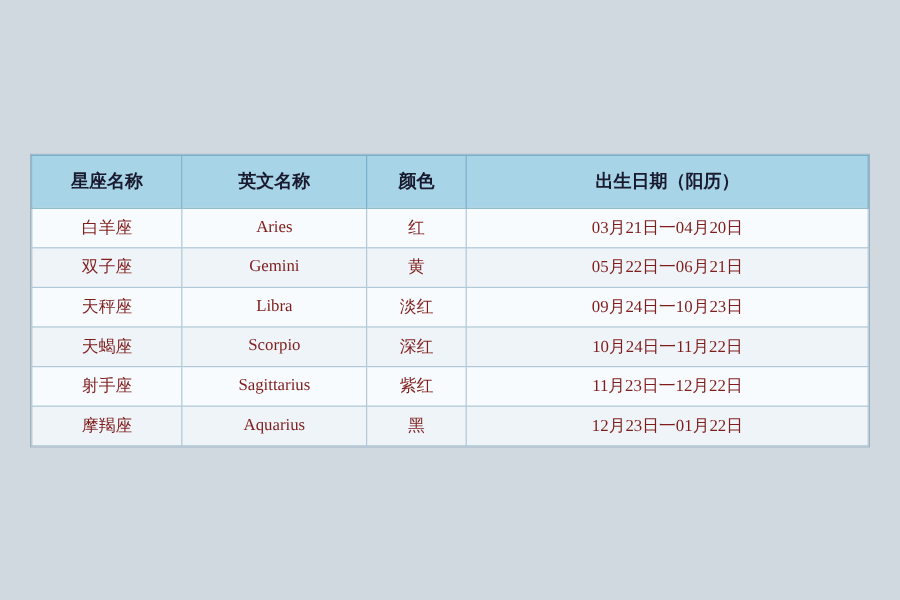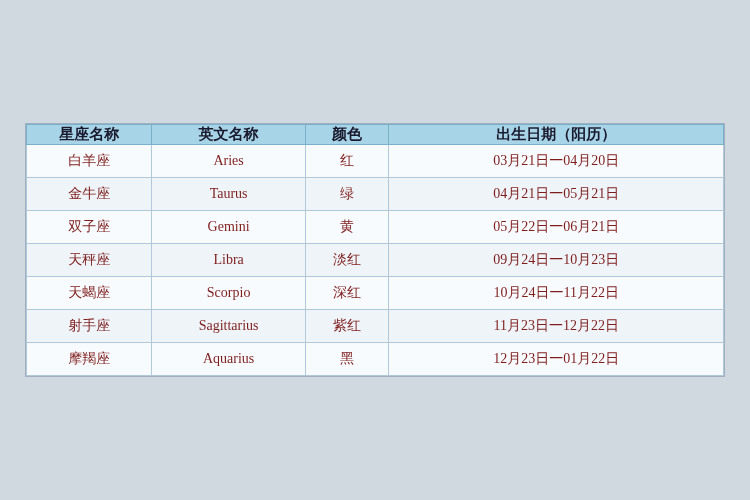--- a/index.html
+++ b/index.html
@@ -28,21 +28,21 @@
       width: 100%;
       border-collapse: collapse;
     }
 
     thead tr {
       background-color: #a8d4e8;
     }
 
     thead th {
       border: 1px solid #7aafc8;
-      padding: 0 10px;
+      padding: 12px 10px;
       text-align: center;
       font-size: 15px;
       font-weight: bold;
       color: #1a1a2e;
     }
 
     tbody tr {
       background-color: #f8fbfd;
     }
 
@@ -77,26 +77,20 @@
       </tr>
     </thead>
     <tbody id="table-body">
     <tr>
           <td>白羊座</td>
           <td>Aries</td>
           <td>红</td>
           <td>03月21日一04月20日</td>
         </tr>
         <tr>
-          <td>金牛座</td>
-          <td>Taurus</td>
-          <td>绿</td>
-          <td>04月21日一05月21日</td>
-        </tr>
-        <tr>
           <td>双子座</td>
           <td>Gemini</td>
           <td>黄</td>
           <td>05月22日一06月21日</td>
         </tr>
         <tr>
           <td>天秤座</td>
           <td>Libra</td>
           <td>淡红</td>
           <td>09月24日一10月23日</td>

